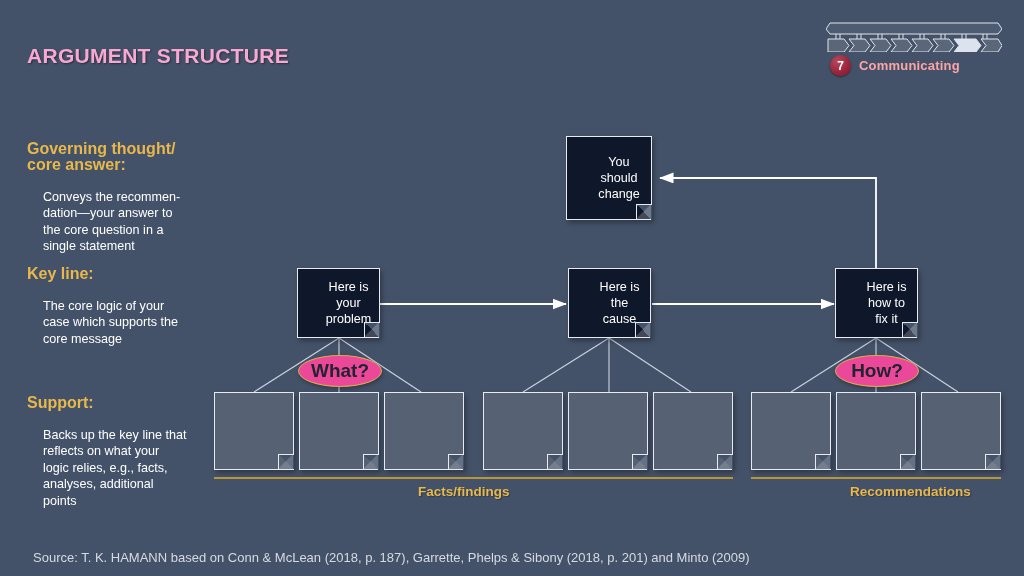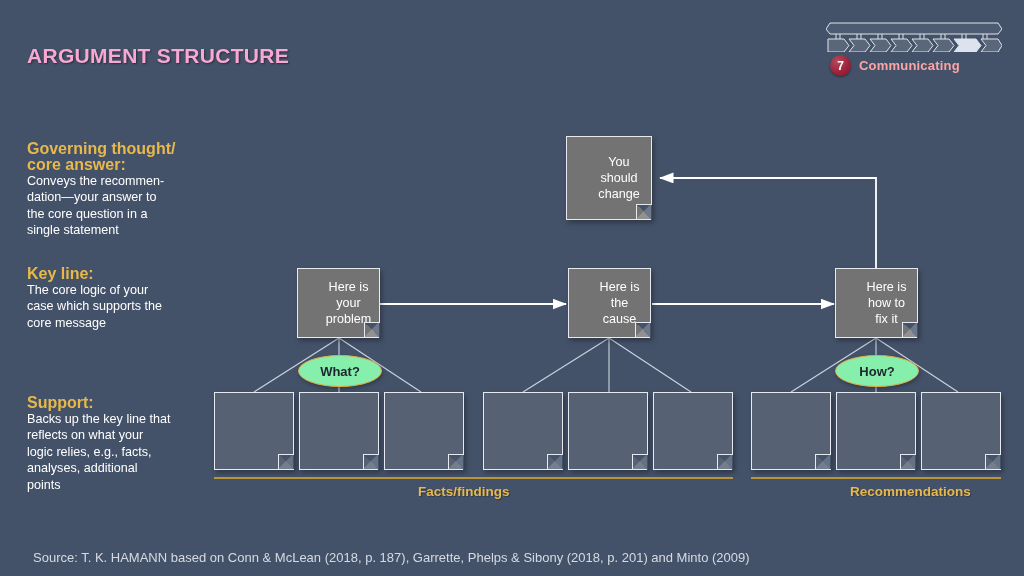--- a/index.html
+++ b/index.html
@@ -31,33 +31,33 @@
     box-shadow:0 1px 2px rgba(0,0,0,.5);
   }
   .badge-label{color:#fca5a5;font-size:13px;font-weight:bold;letter-spacing:.2px;text-align:center;}
 
   
   .legend{position:absolute;left:27px;width:180px;}
   .legend h4{
     margin:0;font-size:16px;font-weight:bold;color:#e8b84b;line-height:16px;
   }
   .legend p{
-    margin:0;font-size:12.6px;color:#ffffff;line-height:16.4px;
+    margin:16px;font-size:12.6px;color:#ffffff;line-height:16.4px;
   }
   #legend-0{top:141px;}
   #legend-1{top:266px;}
   #legend-2{top:395px;}
 
   
   .node{
     position:absolute;
     background:#5b real;
   }
   .node{
-    background:#737373;
+    background:#0f172a;
     border:1.3px solid #e7eaf0;
     box-shadow:2px 3px 5px rgba(0,0,0,.32);
     color:#ffffff;
     font-size:12.6px;line-height:16px;
     display:flex;align-items:center;justify-content:center;
     text-align:center;
     box-sizing:border-box;
     padding-left:20px;
   }
   
@@ -91,25 +91,25 @@
   }
   .support-box .fold::after{
     content:"";position:absolute;left:-1.2px;top:-1.2px;
     width:0;height:0;
     border-left:15px solid transparent;
     border-bottom:15px solid rgba(255,255,255,.18);
   }
 
   .ellipse{
     position:absolute;
-    background:#86efac;
+    background:#ec4899;
     border:1px solid #d9ae49;
     border-radius:50%;
     color:#1f2530;
-    font-size:13px;font-weight:bold;
+    font-size:19px;font-weight:bold;
     display:flex;align-items:center;justify-content:center;
     box-shadow:1px 2px 4px rgba(0,0,0,.3);
   }
 
   .band-label{
     position:absolute;color:#e8b84b;font-size:13.5px;font-weight:bold;
     text-shadow:1px 1px 1px rgba(0,0,0,.3);
   }
 
   .source{

